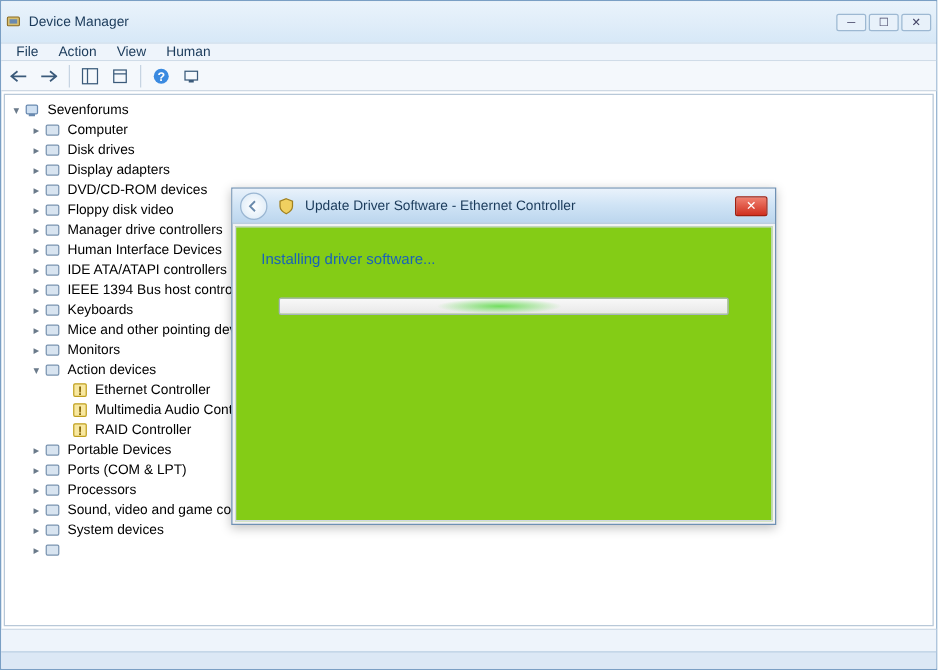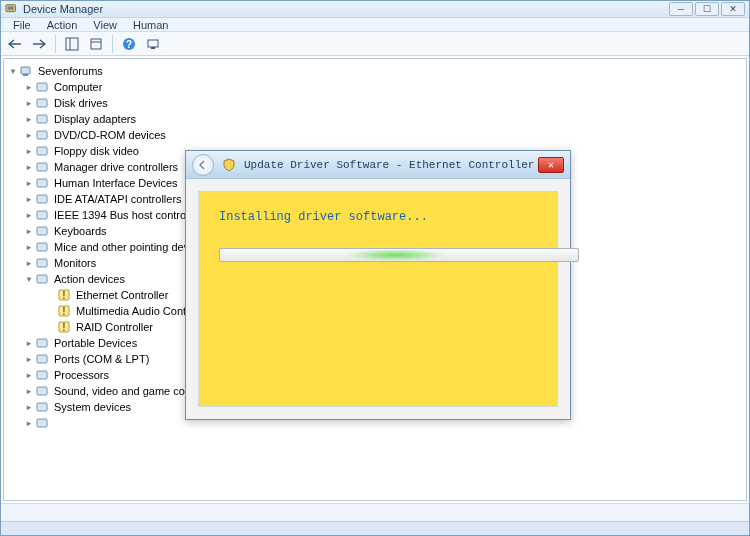--- a/index.html
+++ b/index.html
@@ -16,21 +16,21 @@
   border: 1px solid #7a9fc4;
   width: 750px;
   height: 536px;
   display: flex;
   flex-direction: column;
   background: #fff;
 }
 .titlebar {
   background: linear-gradient(#eaf3fb, #d7e8f7);
   border-bottom: 1px solid #c2d5e8;
-  height: 17px;
+  height: 34px;
   display: flex;
   align-items: center;
   padding: 0 4px;
   color: #1a3a5a;
 }
 .titlebar .app-icon {
   width: 14px; height: 14px;
   margin-right: 4px;
   display: inline-flex; align-items:center; justify-content:center;
 }
@@ -118,29 +118,28 @@
 .bottom-band {
   height: 14px;
   background: #dce8f5;
   border-top: 1px solid #bcd0e4;
 }
 
 .dialog {
   position: absolute;
   left: 185px;
   top: 150px;
-  width: 386px;
+  width: 436px;
   height: 270px;
   border: 1px solid #6f91b4;
   background: #f2f2f2;
   box-shadow: 0 2px 8px rgba(0,0,0,.25);
   display: flex;
   flex-direction: column;
   z-index: 50;
-  font-family: Liberation Mono, monospace;
 }
 .dlg-titlebar {
   background: linear-gradient(#e9f2fb, #cfe3f5 50%, #bcd6ee);
   height: 28px;
   display: flex;
   align-items: center;
   padding: 0 6px;
   border-bottom: 1px solid #a8c2db;
 }
 .dlg-back {
@@ -160,22 +159,22 @@
   background: linear-gradient(#f08070,#d03020);
   border:1px solid #a02010;
   border-radius:2px;
   color:#fff;
   font-size:10px;
   display:flex;align-items:center;justify-content:center;
   cursor:pointer;
 }
 .dlg-body {
   flex:1;
-  background:#fde047;
-  margin:12px;
+  background:#84cc16;
+  margin:2px;
   border:1px solid #d0d8e0;
   padding:18px 20px;
 }
 .dlg-msg { color:#1a62b8; font-size:12px; margin-bottom:24px;}
 .progress {
   width: 360px; height:14px;
   border:1px solid #a8b4c0;
   border-radius:2px;
   background: linear-gradient(#f8f8f8,#e8e8e8);
   position:relative;

